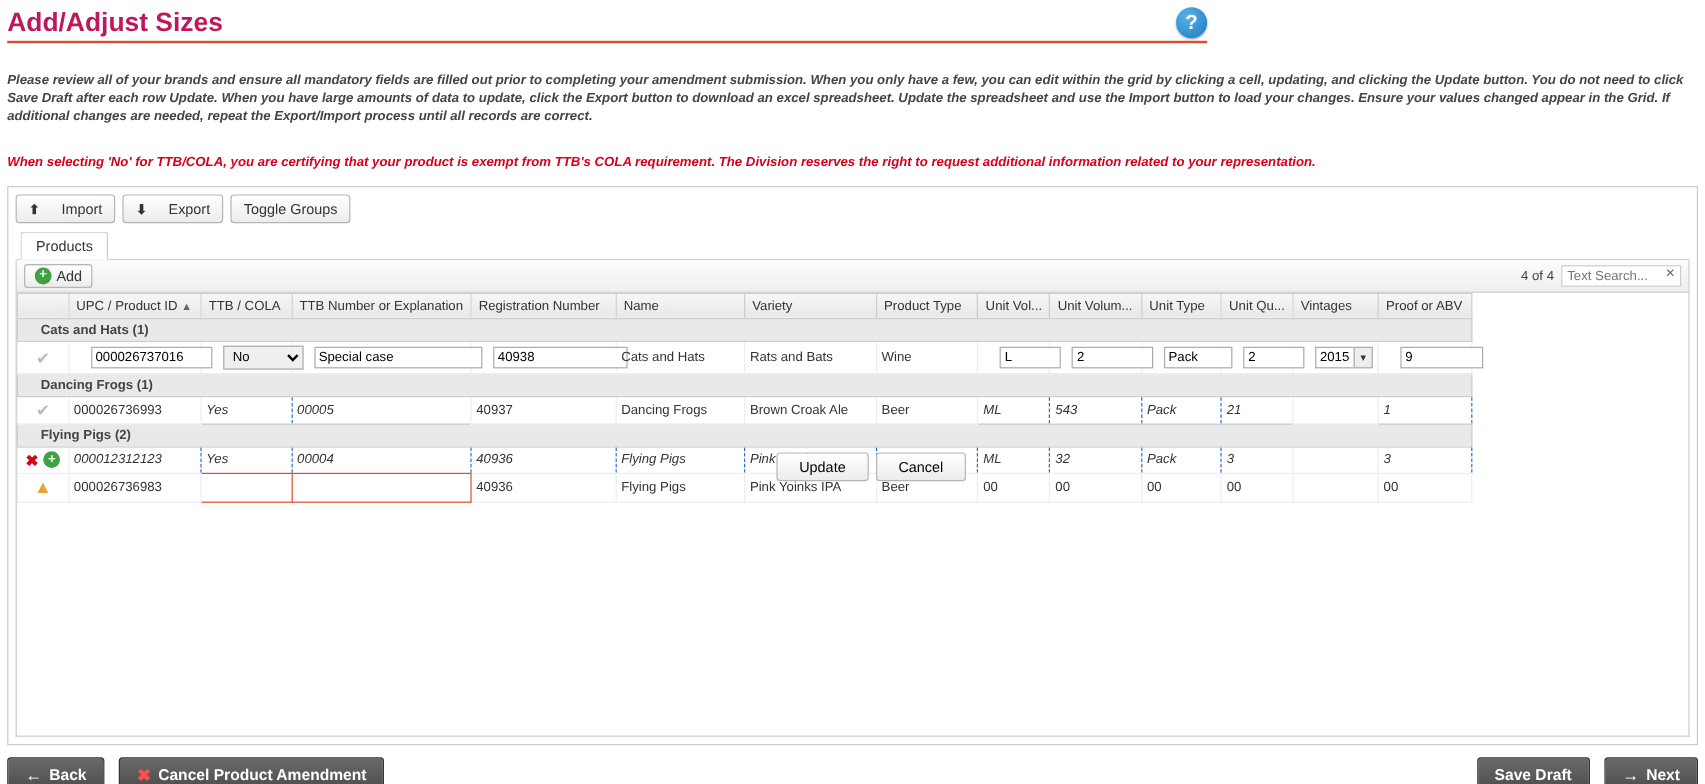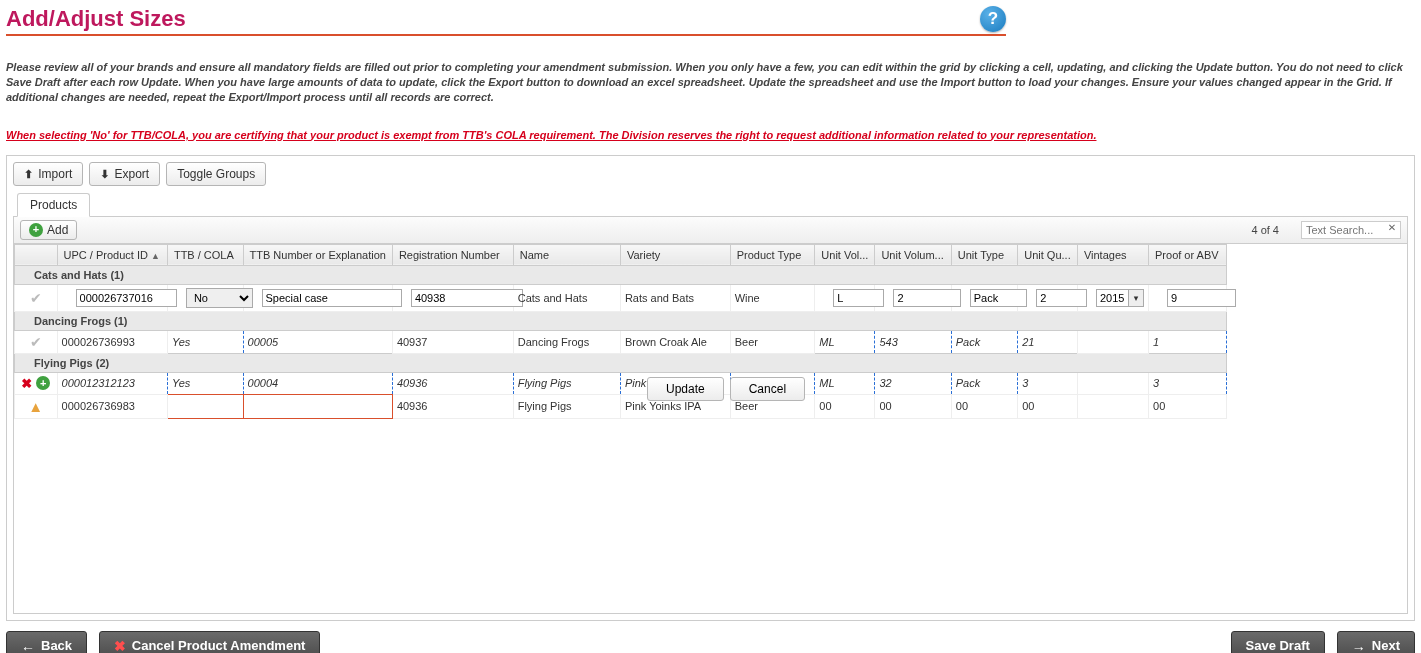--- a/index.html
+++ b/index.html
@@ -45,42 +45,41 @@
     font-size: 11px;
     line-height: 1.35;
     margin: 24px 0;
   }
   .warning {
     font-style: italic;
     font-weight: bold;
     color: #d6001c;
     font-size: 11px;
     margin: 6px 0 14px;
-    text-decoration: underline;
   }
   .panel {
     border: 1px solid #ccc;
     background: #fff;
     padding: 6px;
   }
   .toolbar {
     display:flex;
     gap:6px;
     margin-bottom:6px;
   }
   .btn {
     background: linear-gradient(#fff,#ececec);
     border: 1px solid #b5b5b5;
     border-radius: 3px;
     padding: 4px 10px;
     font-size: 12px;
     cursor: pointer;
     display: inline-flex;
     align-items: flex-end;
-    gap: 5px;
+    gap: 18px;
     color:#333;
   }
   .icon-upload::before { content: "⬆"; font-size:11px; font-weight:bold;}
   .icon-download::before { content: "⬇"; font-size:11px; font-weight:bold;}
   .tabstrip {
     border-bottom: 1px solid #ccc;
     padding: 0 4px;
   }
   .tab {
     display:inline-block;
@@ -108,21 +107,21 @@
     border:1px solid #b5b5b5; border-radius:3px;
     background:linear-gradient(#fff,#ececec);
     padding:2px 8px; cursor:pointer;
   }
   .plus-circle {
     width:14px; height:14px; border-radius:50%;
     background:#3fa13f; color:#fff;
     display:inline-flex; align-items:center; justify-content:center;
     font-size:11px; font-weight:bold; line-height:1;
   }
-  .right-tools { display:flex; align-items:center; gap:22px; }
+  .right-tools { display:flex; align-items:center; gap:6px; }
   .count { font-size:11px; color:#444; }
   .search-wrap { position:relative; }
   .search-box {
     border:1px solid #ccc; padding:2px 16px 2px 4px;
     font-size:11px; color:#888; width:100px;
   }
   .clear-x {
     position:absolute; right:2px; top:1px;
     width:14px; height:14px; font-size:10px;
     color:#666; cursor:pointer; text-align:center;

